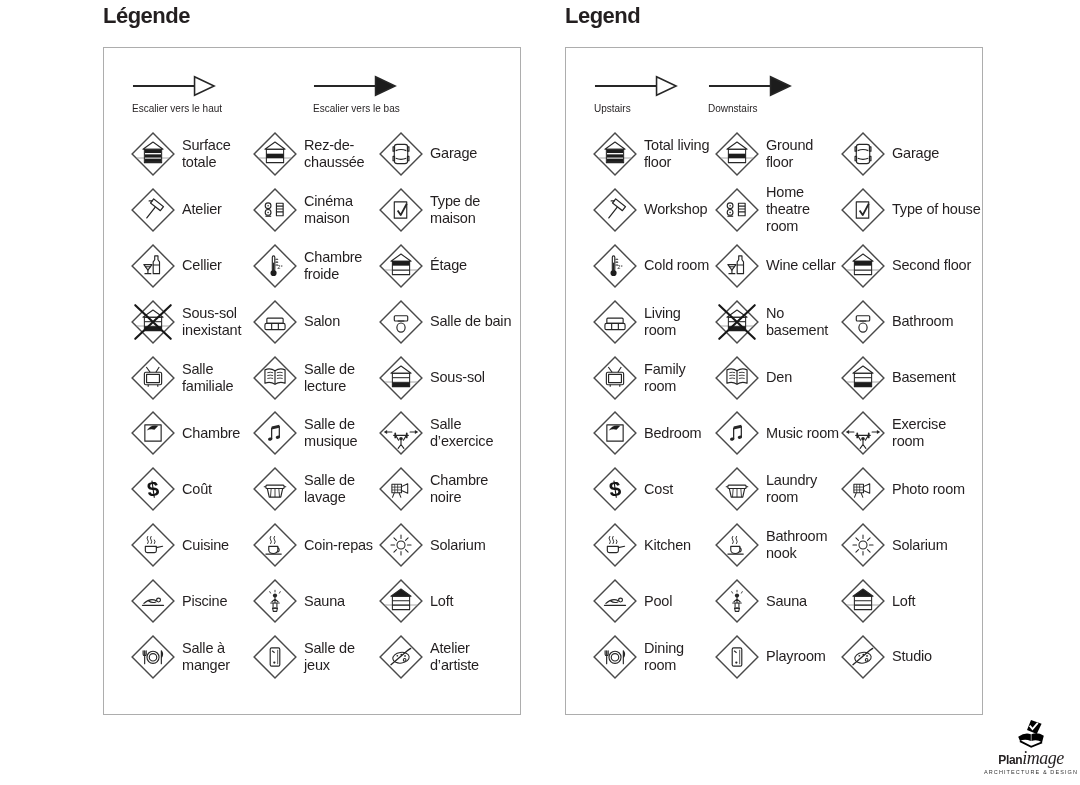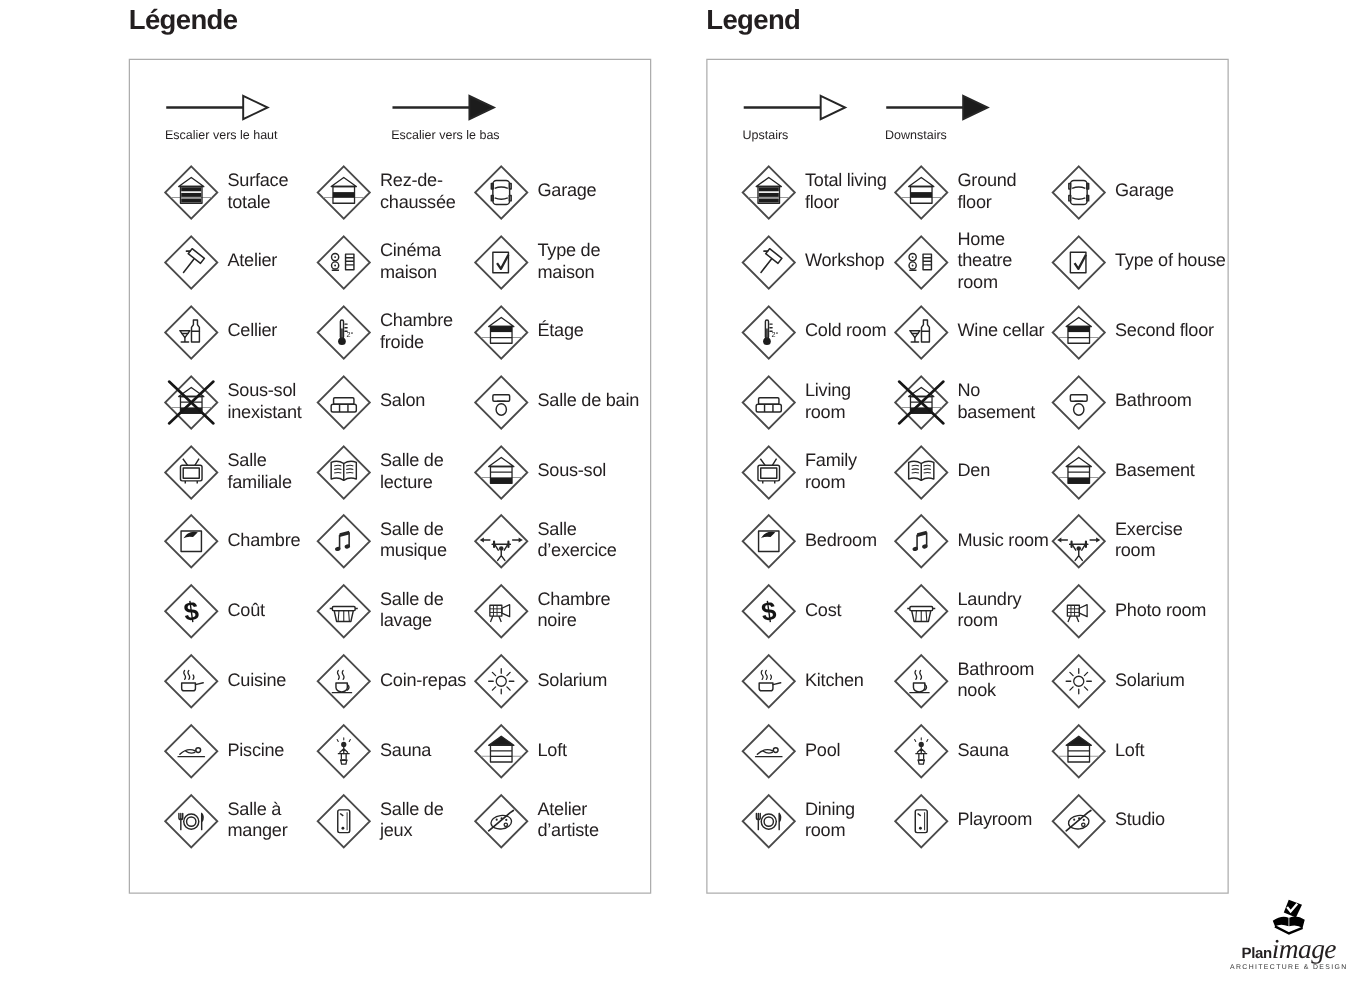--- a/index.html
+++ b/index.html
@@ -17,21 +17,21 @@
   .fr .ab1{width:181px;} .en .ab1{width:114px;}
   .grid{position:absolute;left:0;top:78px;width:100%;box-sizing:border-box;padding-left:26px;
         display:grid;grid-template-columns:122px 126px 1fr;grid-auto-rows:55.9px;}
   .cell{display:flex;align-items:center;gap:6px;}
   .dm{width:46px;height:46px;flex:0 0 auto;}
   .lbl{font-size:14.5px;line-height:17px;letter-spacing:-.2px;}
   #logo{position:absolute;left:982px;top:719px;width:98px;text-align:center;}
   #logo .mark{width:36px;height:30px;margin-bottom:-3px;}
   #logo .brand{line-height:16px;white-space:nowrap;}
   #logo .b{font-weight:700;font-size:12px;letter-spacing:-.3px;text-align:right;}
-  #logo .i{font-family:"Liberation Serif",serif;font-style:italic;font-size:22px;letter-spacing:-.5px;}
+  #logo .i{font-family:"Liberation Serif",serif;font-style:italic;font-size:18px;letter-spacing:-.5px;}
   #logo .tag{font-size:5.5px;letter-spacing:1.1px;color:#333;margin-top:1px;}
 </style>
 </head>
 <body>
 
 <svg width="0" height="0" style="position:absolute">
 <defs>
   <path id="d" d="M24 2.2 L45.8 24 L24 45.8 L2.2 24 Z" fill="#fff" stroke="#4a4a4a" stroke-width="1.5"></path>
   <g id="a-o" stroke="#262626" fill="none">
         <path d="M1 13 H64" stroke-width="2"></path>

